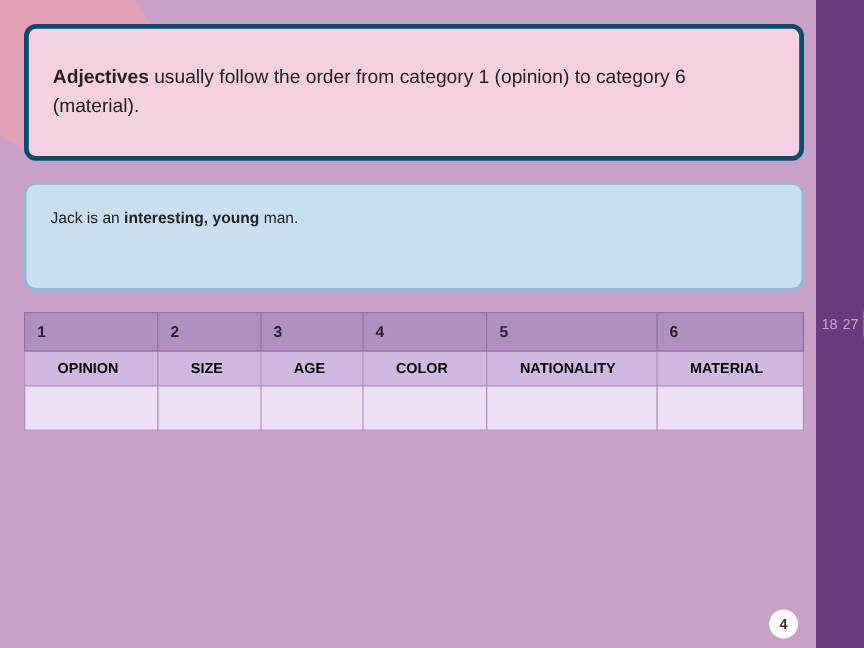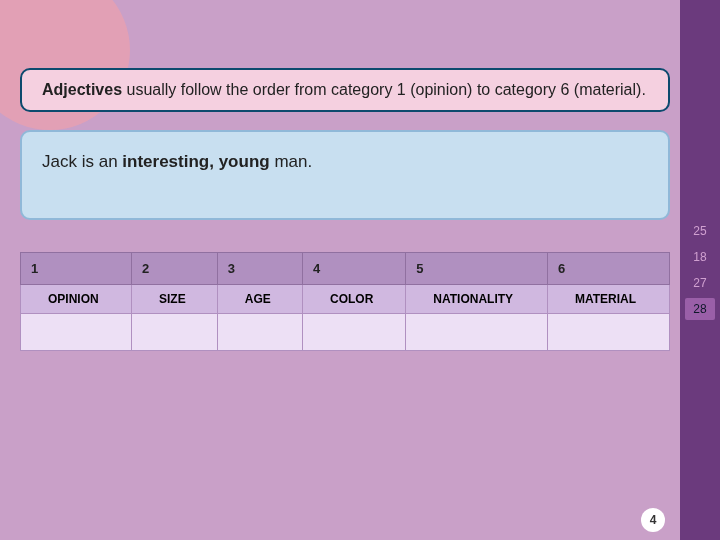--- a/index.html
+++ b/index.html
@@ -27,21 +27,21 @@
 
     
     .sidebar-right {
       position: absolute;
       right: 0;
       top: 0;
       width: 40px;
       height: 100%;
       background: #6b3a7d;
       display: flex;
-      flex-direction: column;
+      flex-direction: row;
       align-items: center;
       justify-content: center;
       gap: 4px;
     }
 
     .sidebar-item {
       width: 30px;
       height: 22px;
       display: flex;
       align-items: center;
@@ -62,38 +62,37 @@
       position: absolute;
       top: 20px;
       left: 20px;
       right: 50px;
       bottom: 20px;
     }
 
     
     .info-box {
       background: #f5d0e0;
-      border: 2px solid #0c4a6e;
+      border: 4px solid #0c4a6e;
       border-radius: 10px;
-      padding: 8px 20px;
+      padding: 29px 20px;
       margin-bottom: 18px;
       font-size: 16px;
       line-height: 1.5;
       color: #222;
-      margin-top: 48px;
     }
 
     
     .example-box {
       background: #c8dff0;
       border: 2px solid #90b8d8;
       border-radius: 10px;
       padding: 20px 20px;
-      margin-bottom: 32px;
-      font-size: 17px;
+      margin-bottom: 18px;
+      font-size: 13px;
       color: #222;
       min-height: 90px;
     }
 
     
     .adj-table {
       width: 100%;
       border-collapse: collapse;
       font-size: 13px;
     }

